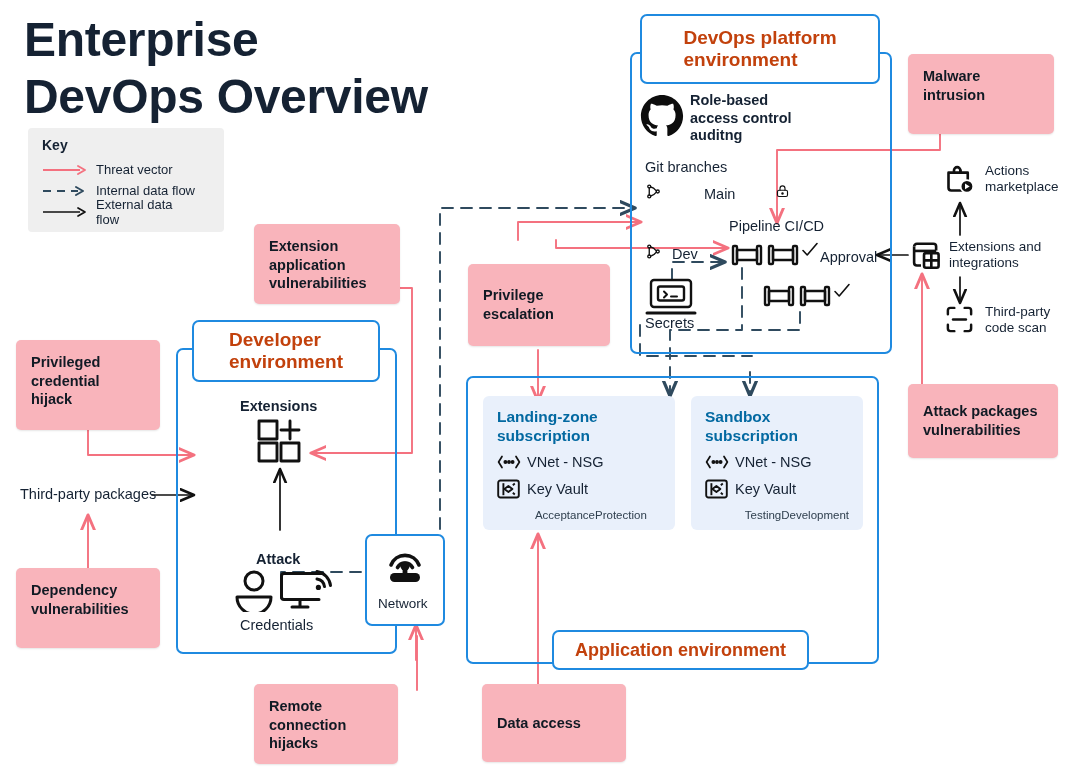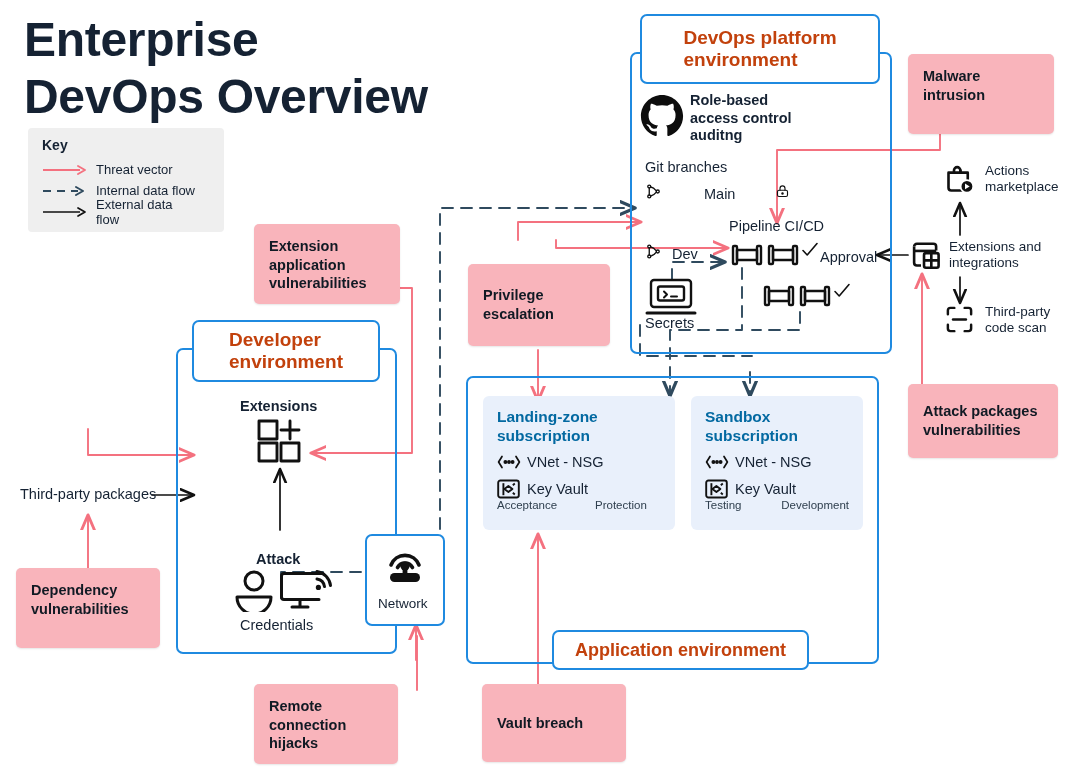--- a/index.html
+++ b/index.html
@@ -108,20 +108,22 @@
     display: flex; align-items: center;
     font-size: 14.5px;
     color: #152233;
     margin-top: 9px;
   }
   .card-row .ic { width: 30px; flex: 0 0 30px; display:flex; align-items:center; }
   .card-foot {
     display: flex;
     font-size: 11.5px;
     color: #30404f;
+    margin-top: 10px;
+    text-align: right;
   }
 
   .plain-label {
     font-size: 14.5px;
     color: #152233;
   }
   .bold-label {
     font-size: 14.5px;
     font-weight: 700;
     color: #152233;
@@ -494,20 +496,23 @@
     </div>
     <div class="card-foot">
       <span style="width:78px;">Testing</span>
       <span>Development</span>
     </div>
   </div>
 
 
   <div class="abs plain-label" style="left:20px; top:486px;">Third-party packages</div>
 
+  <div class="abs threat" style="left:16px; top:340px; width:144px; height:90px;">Privileged
+credential
+hijack</div>
 
   <div class="abs threat" style="left:16px; top:568px; width:144px; height:80px;">Dependency
 vulnerabilities</div>
 
   <div class="abs threat" style="left:254px; top:224px; width:146px; height:80px;">Extension
 application
 vulnerabilities</div>
 
   <div class="abs threat" style="left:468px; top:264px; width:142px; height:82px;
                                        display:flex; align-items:center;">Privilege
@@ -518,15 +523,15 @@
 
   <div class="abs threat" style="left:908px; top:384px; width:150px; height:74px;
                                        display:flex; align-items:center;">Attack packages
 vulnerabilities</div>
 
   <div class="abs threat" style="left:254px; top:684px; width:144px; height:80px;">Remote
 connection
 hijacks</div>
 
   <div class="abs threat" style="left:482px; top:684px; width:144px; height:78px;
-                                       display:flex; align-items:center;">Vault breach</div>
+                                       display:flex; align-items:center;">Data access</div>
 
 </div>
 
 </body></html>

